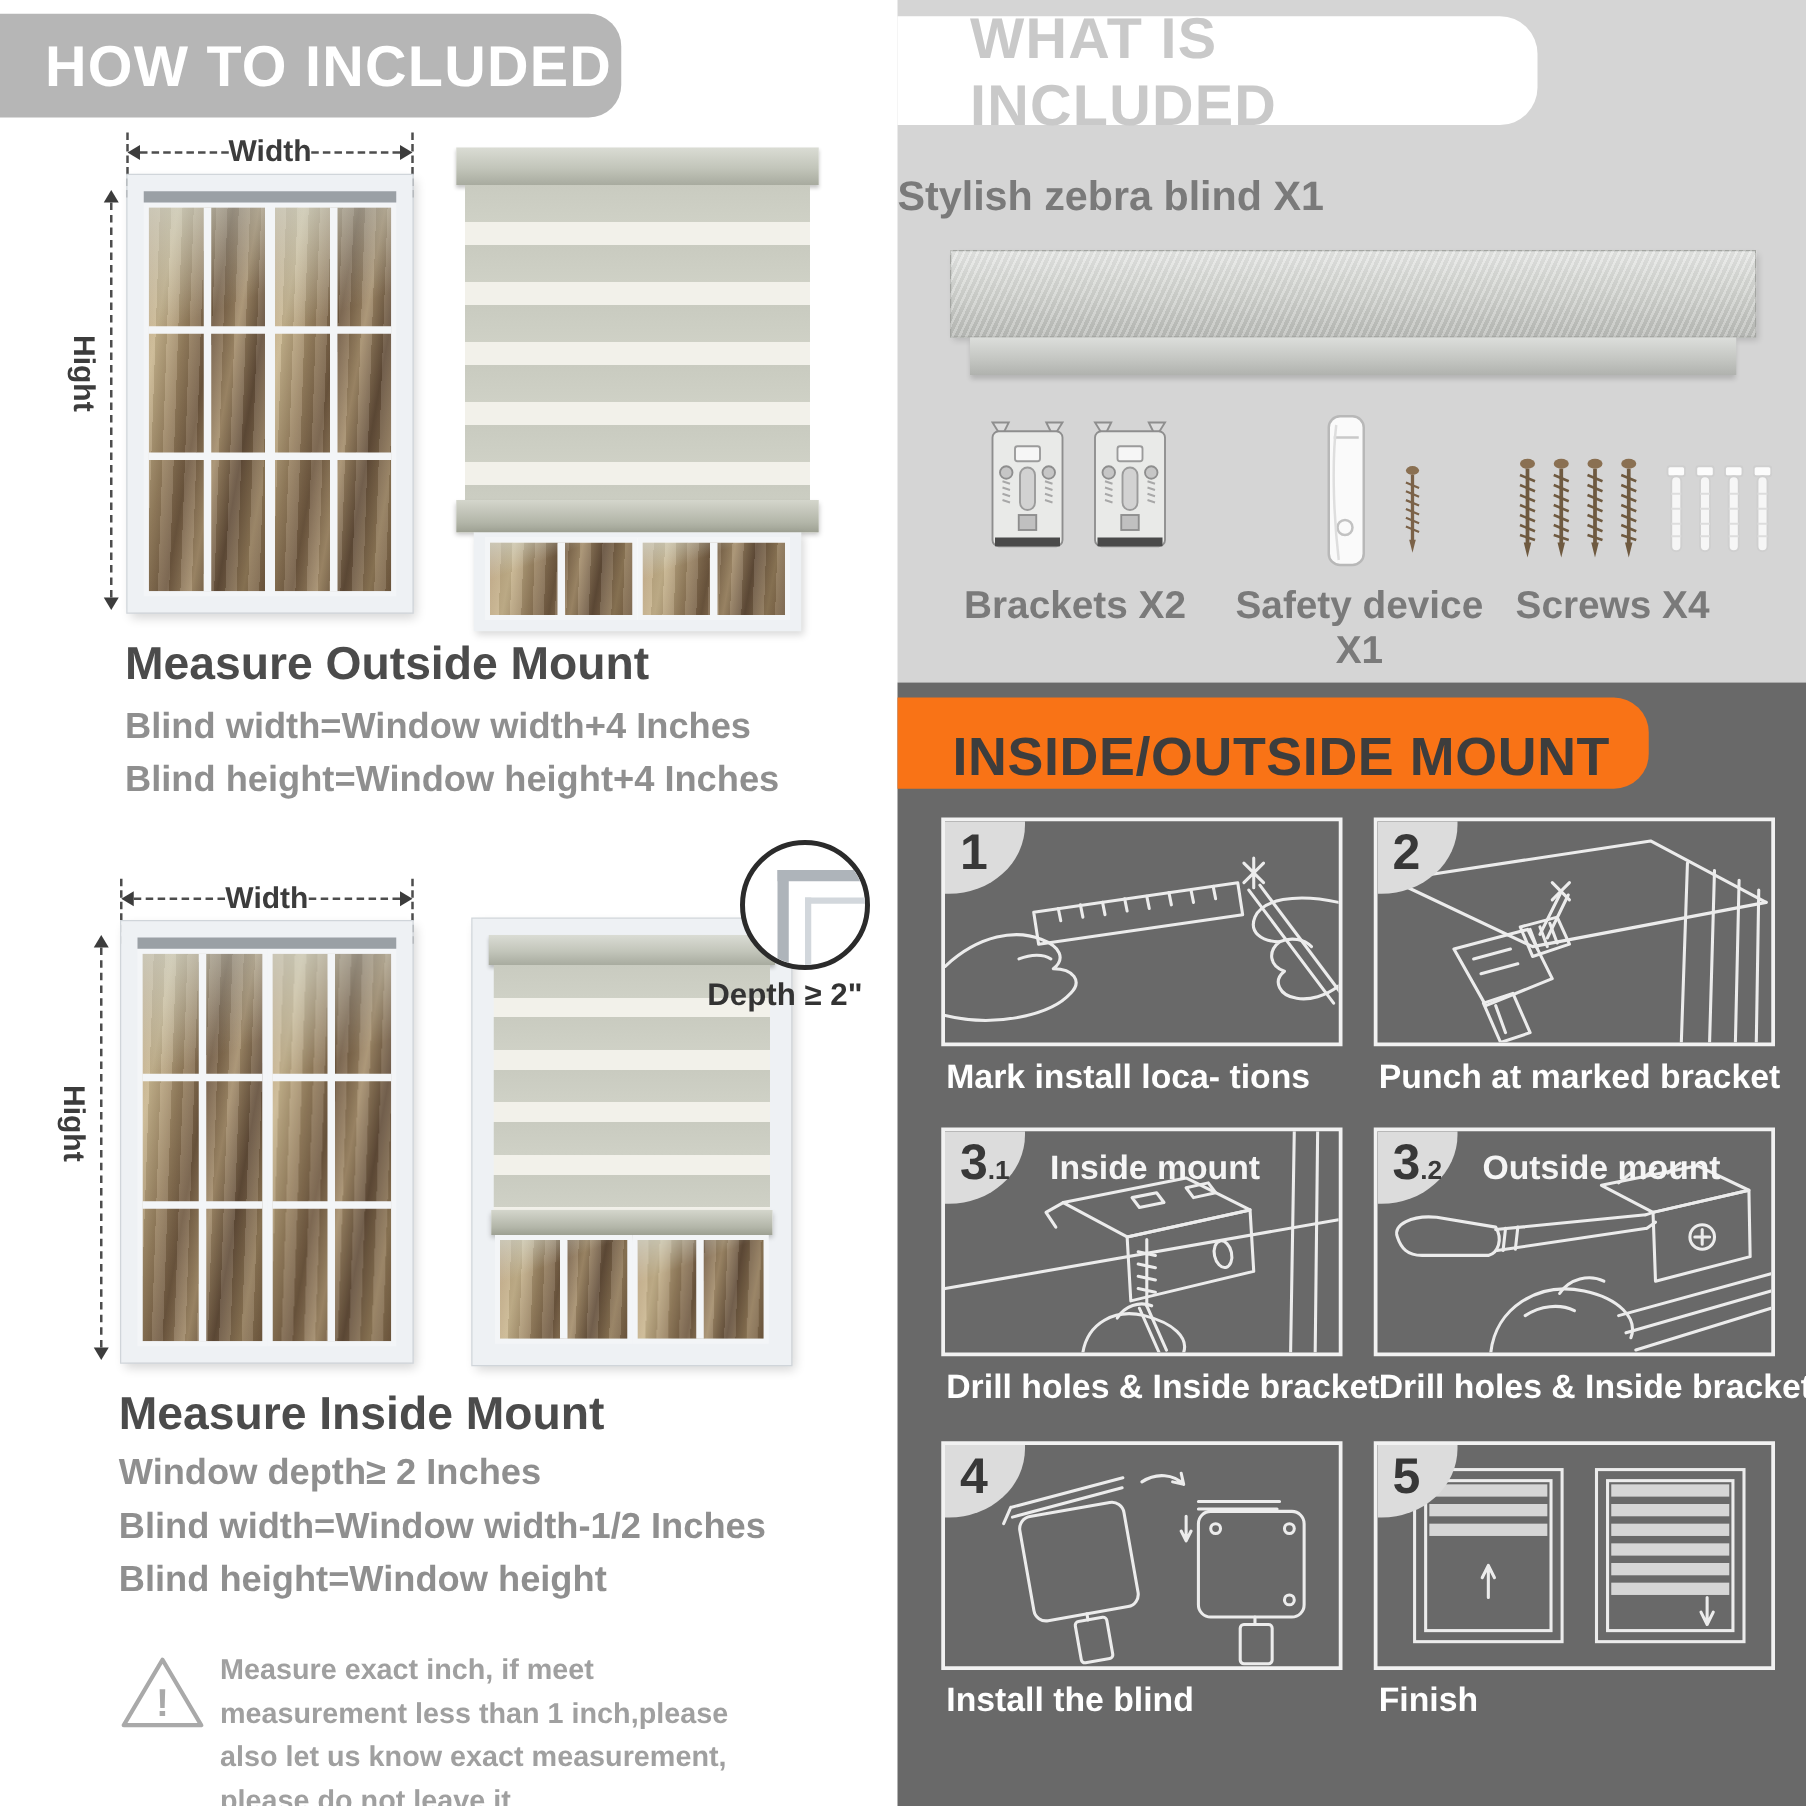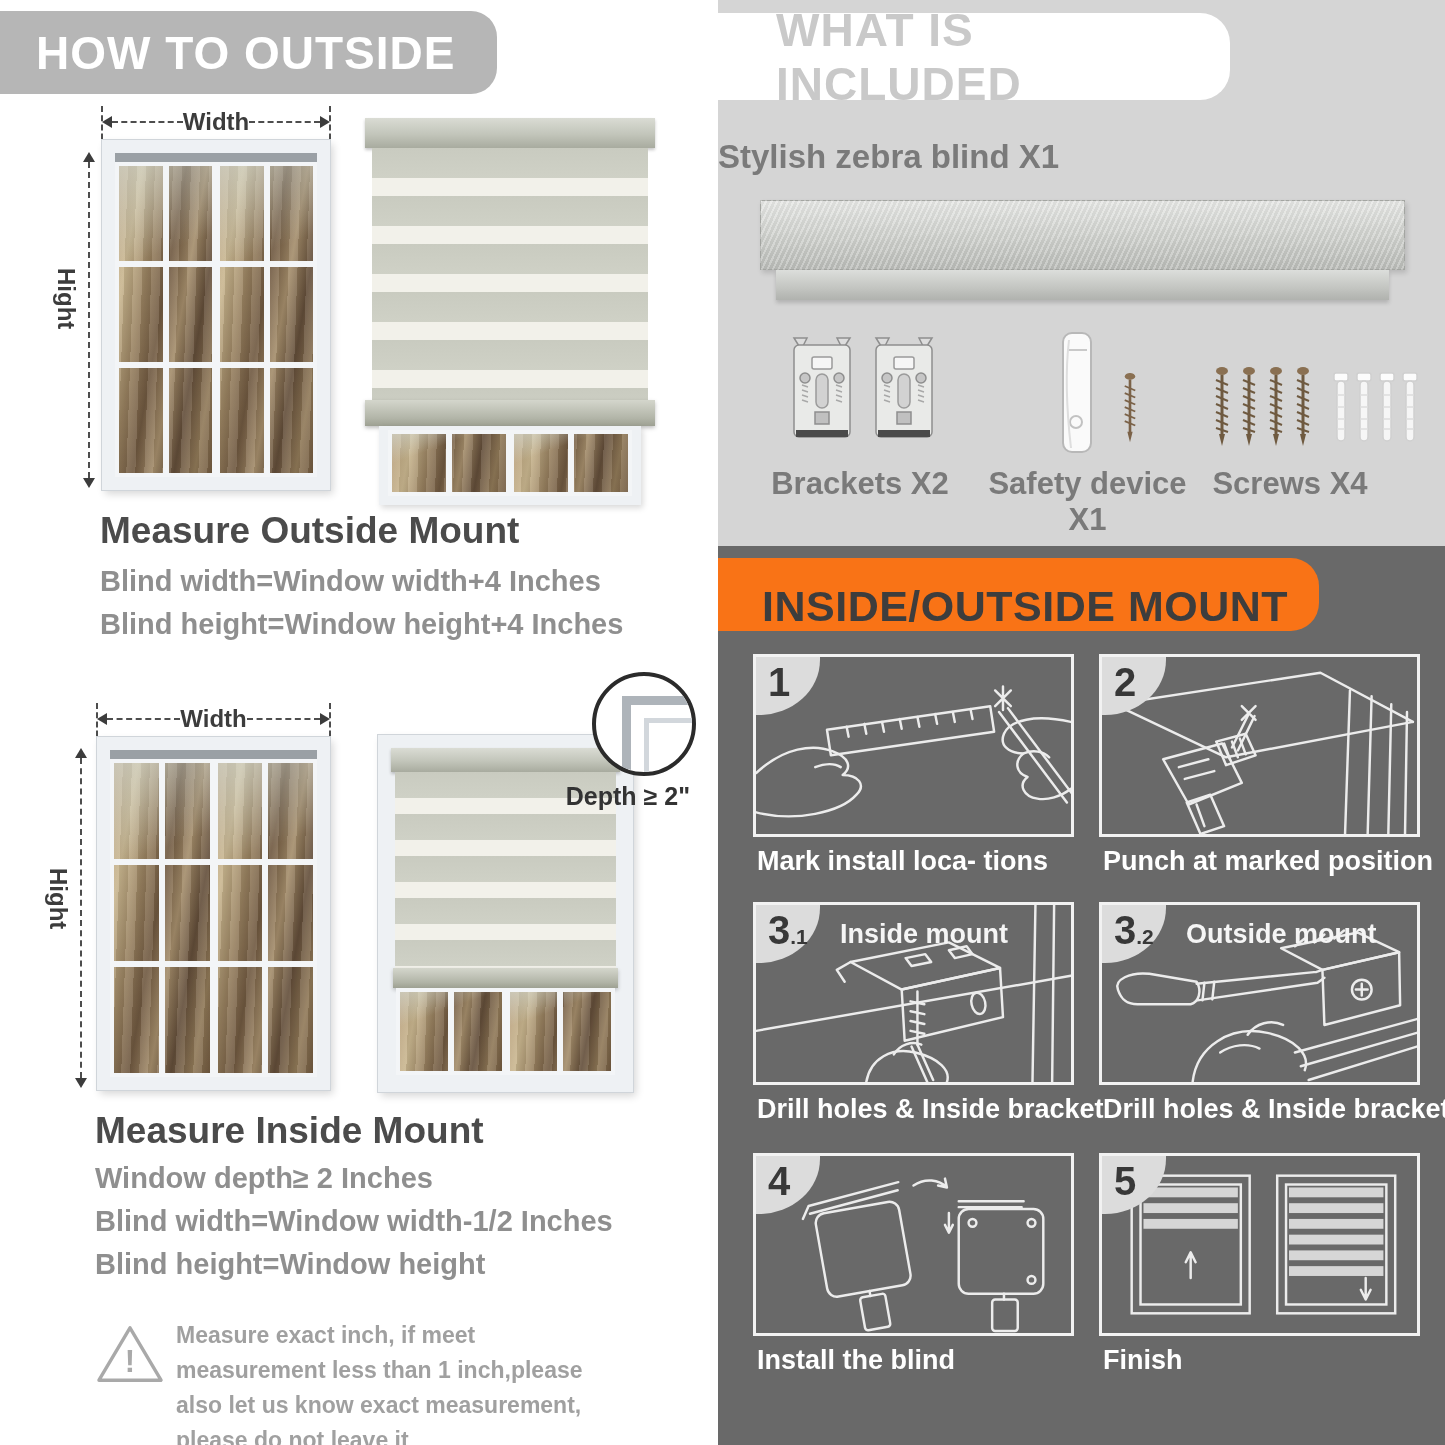--- a/index.html
+++ b/index.html
@@ -110,21 +110,21 @@
   .inner-label{position:absolute;left:84px;top:14px;font-weight:bold;font-size:27px;
     color:#f5f5f5;z-index:3;}
   .caption{position:absolute;font-weight:bold;font-size:27px;color:#ffffff;white-space:nowrap;}
 </style>
 </head>
 <body>
 
 <div class="page">
 
   <div class="abs htm-banner">
-    <span>HOW TO OUTSIDE</span>
+    <span>HOW TO INCLUDED</span>
   </div>
 
   <div class="abs warrow" style="left:102px;top:112px;width:228px;">
     <span class="ah left"></span>
     <span class="dash"></span>
     <span class="wlabel">Width</span>
     <span class="dash"></span>
     <span class="ah right"></span>
   </div>
   <div class="abs vtick" style="left:101px;top:106px;height:52px;"></div>
@@ -378,21 +378,21 @@
         <path d="M149,58 L132,92 M155,60 L138,95"></path>
         <polygon points="116,86 146,78 156,100 126,110"></polygon>
         <path d="M124,88 l6,16 M132,86 l6,16 M140,83 l6,16"></path>
         <polygon points="62,104 122,88 142,128 88,150"></polygon>
         <path d="M78,112 l30,-8 M84,124 l30,-8"></path>
         <polygon points="86,148 110,140 124,172 100,180"></polygon>
         <path d="M96,150 l8,22"></path>
       </g>
     </svg>
   </div>
-  <div class="caption" style="left:1103px;top:846px;">Punch at  marked position</div>
+  <div class="caption" style="left:1103px;top:846px;">Punch at  marked bracket</div>
 
   <div class="panel" style="left:753px;top:902px;">
     <div class="badge">
       <span class="b-main">3</span>
         <span class="b-sub">.1</span>
     </div>
     <div class="inner-label">Inside mount</div>
     <svg viewBox="0 0 320 180">
       <g stroke="#ececec" stroke-width="2.5" fill="none" stroke-linecap="round" stroke-linejoin="round">
         <path d="M0,128 L320,72"></path>

